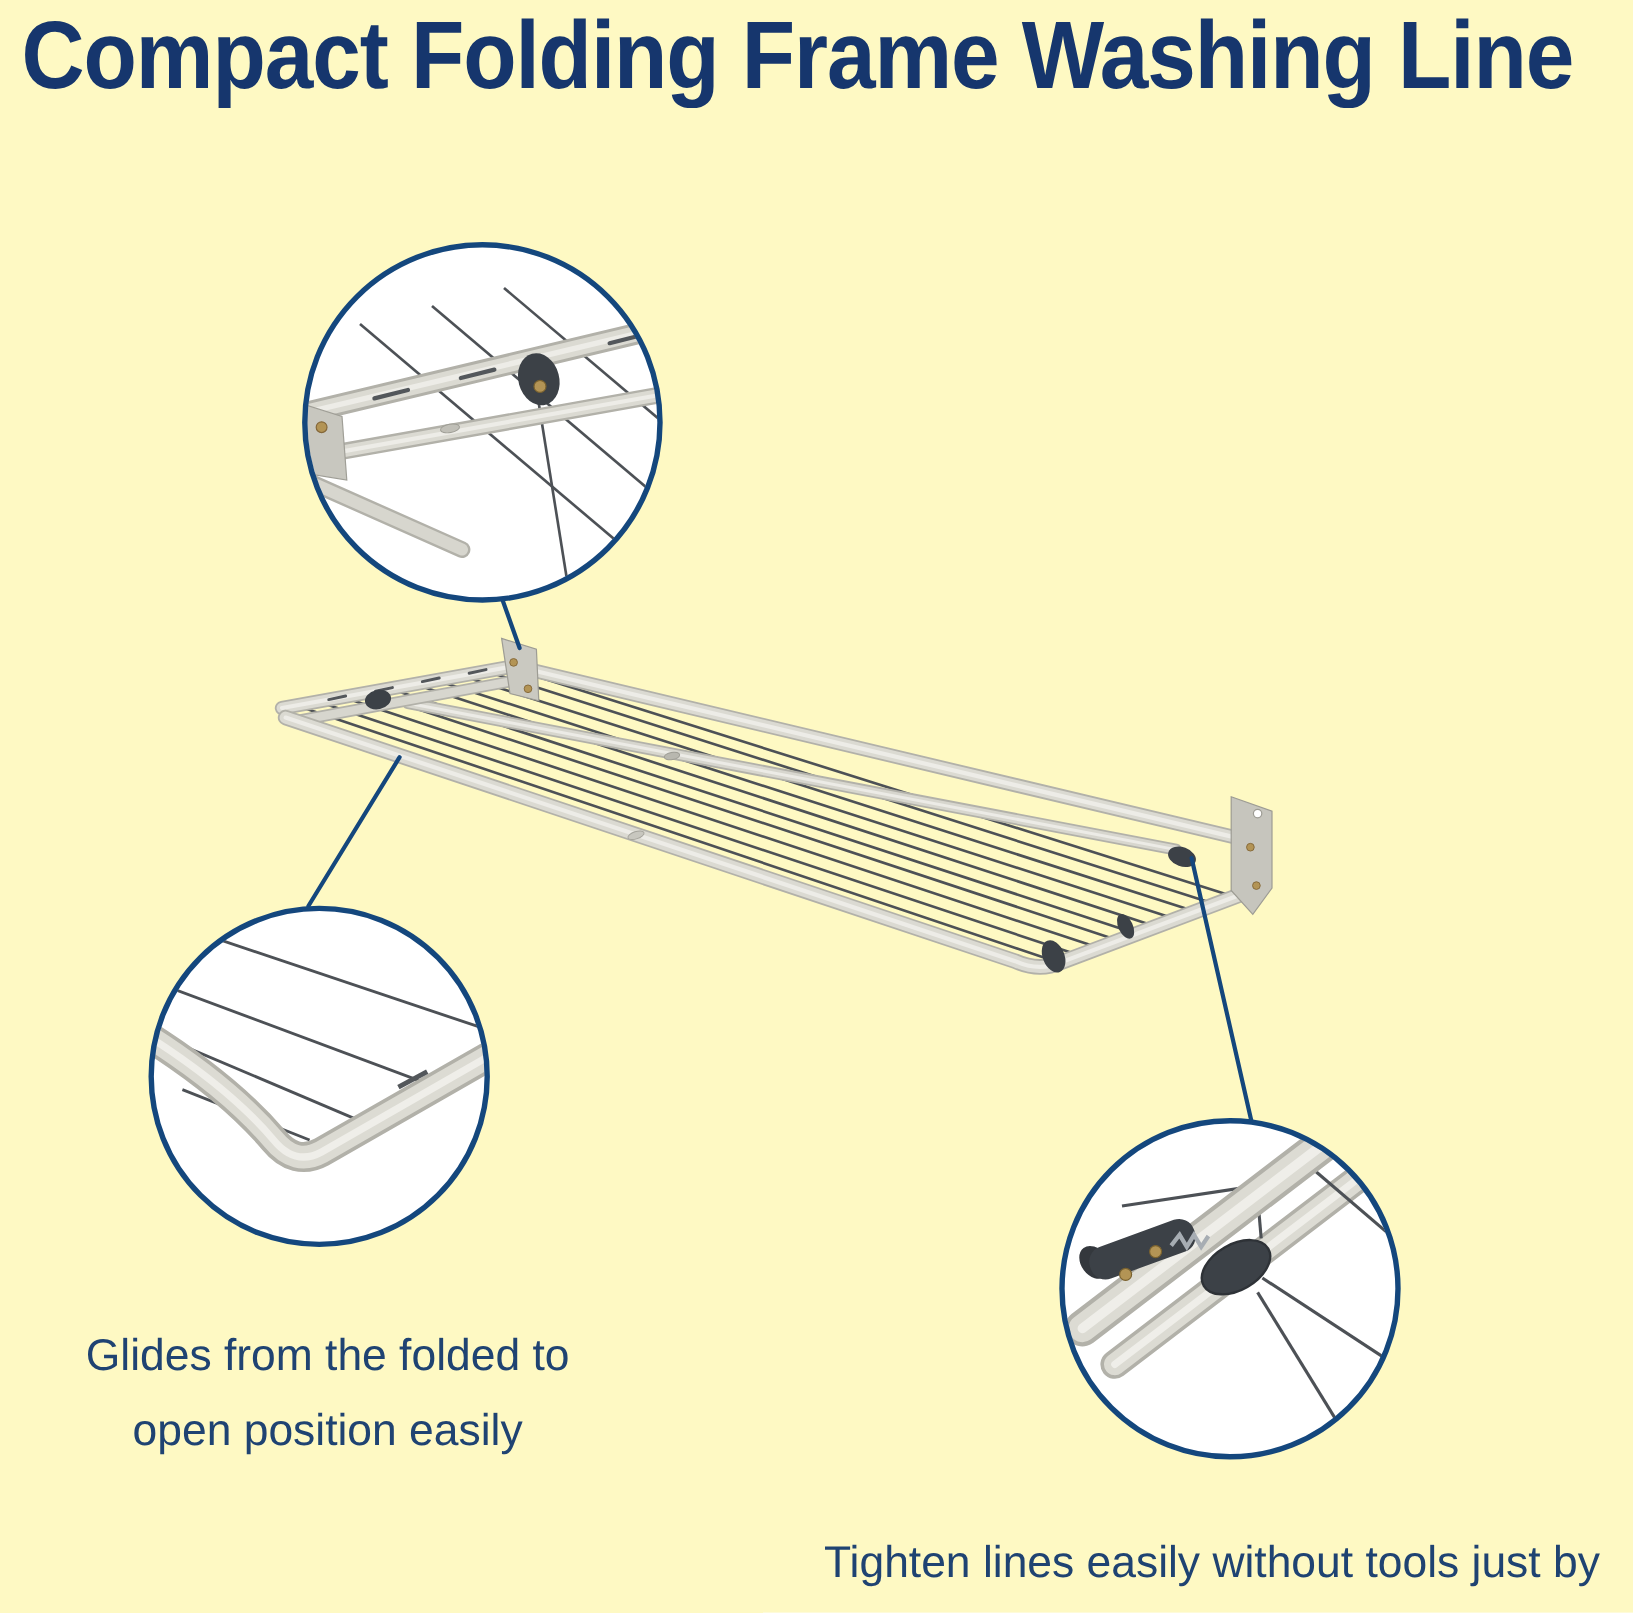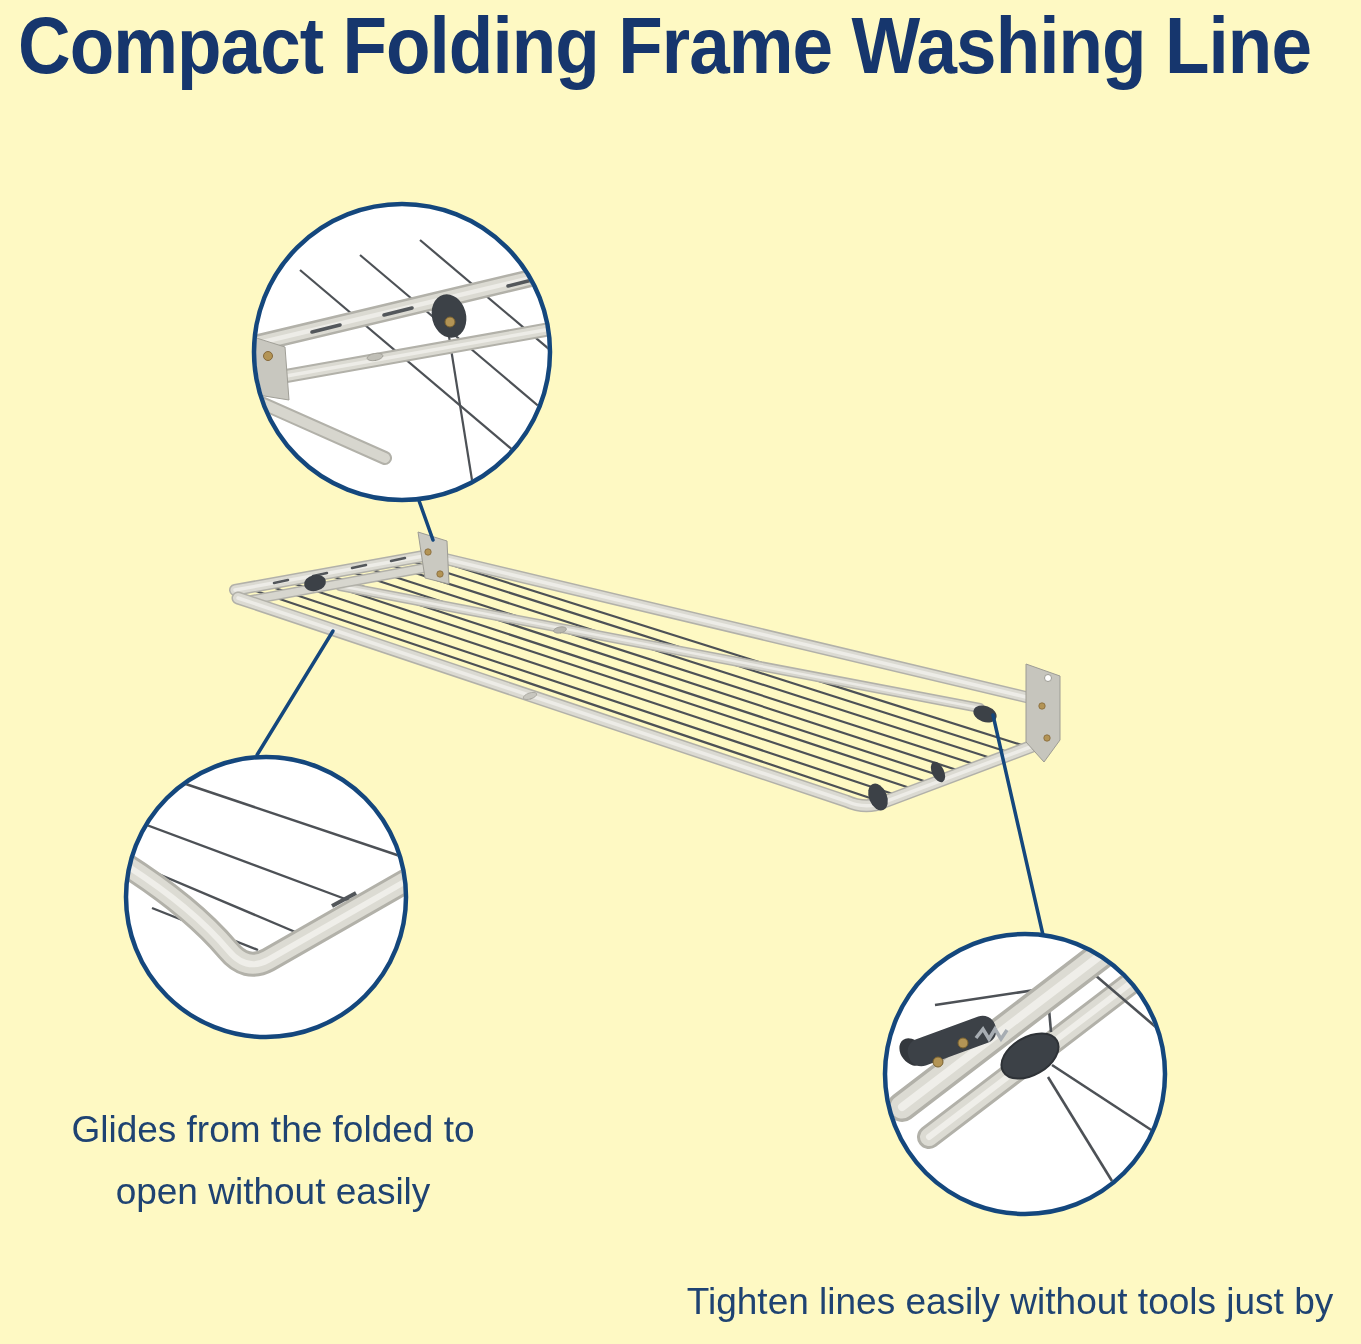--- a/index.html
+++ b/index.html
@@ -224,17 +224,17 @@
       <circle cx="963" cy="1043" r="5" fill="#b39455" stroke="#7a622f" stroke-width="1"></circle>
 
       <polyline points="976,1038 983,1029 989,1039 995,1029 1001,1039 1007,1030" fill="none" stroke="#a7adb3" stroke-width="3.5"></polyline>
 
       <ellipse cx="1030" cy="1056" rx="31" ry="19" transform="rotate(-30 1030 1056)" fill="#3c4147" stroke="#2e3237" stroke-width="2"></ellipse>
     </g>
     <circle cx="1025" cy="1074" r="140" fill="none" stroke="#14477d" stroke-width="4.5"></circle>
   </svg>
 
   <p class="note note-glide">Glides from the folded to
-open without easily</p>
+open position easily</p>
   <p class="note note-tension">Tighten lines easily without tools just by
 twisting the tension dial clockwise</p>
 
 </div>
 
 </body></html>

